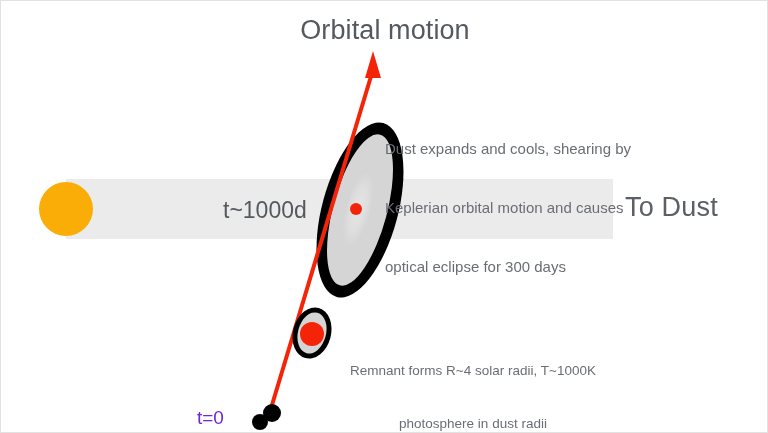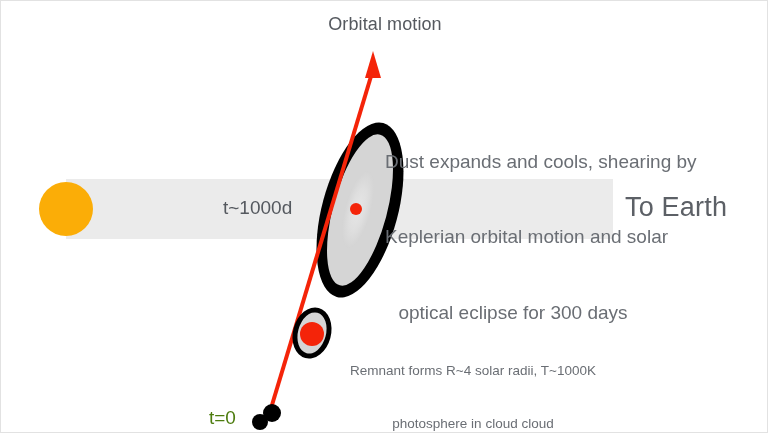--- a/index.html
+++ b/index.html
@@ -31,49 +31,48 @@
     position: absolute;
     color: #5c6066;
     white-space: pre;
     line-height: 1.32;
   }
   #title-orbital-motion {
     left: 0;
     top: 12px;
     width: 768px;
     text-align: center;
-    font-size: 18px;
+    font-size: 27px;
     color: #55595f;
     letter-spacing: 0.1px;
   }
   #to-earth-label {
     left: 624px;
     top: 189px;
     font-size: 27px;
     color: #5c6066;
     letter-spacing: 0.2px;
   }
   #t1000d-label {
     left: 222px;
     top: 194px;
-    font-size: 19px;
+    font-size: 23px;
     color: #55595f;
   }
   #t0-label {
-    left: 208px;
+    left: 196px;
     top: 404px;
     font-size: 19px;
-    color: #4d7c0f;
+    color: #6d28d9;
   }
   #dust-annotation {
     left: 384px;
     top: 98px;
     width: 256px;
-    text-align: center;
-    font-size: 19px;
+    font-size: 15px;
     color: #6a6e74;
   }
   #remnant-annotation {
     left: 336px;
     top: 325px;
     width: 272px;
     text-align: center;
     font-size: 13.5px;
     color: #6a6e74;
   }
@@ -119,34 +118,34 @@
       <ellipse cx="0" cy="0" rx="14" ry="21" fill="#d5d5d5"></ellipse>
     </g>
     <circle cx="311" cy="333" r="12" fill="#f42409"></circle>
 
     <circle cx="271" cy="412" r="9" fill="#000000"></circle>
     <circle cx="259" cy="421" r="8" fill="#000000"></circle>
   </svg>
 
   <div class="txt" id="title-orbital-motion">Orbital motion</div>
 
-  <div class="txt" id="to-earth-label">To Earth</div>
+  <div class="txt" id="to-earth-label">To Dust</div>
 
   <div class="txt" id="t1000d-label">t~1000d</div>
 
   <div class="txt" id="t0-label">t=0</div>
 
   <div class="txt" id="dust-annotation">
     <span class="ann-line">Dust expands and cools, shearing by</span>
-    <span class="ann-line">Keplerian orbital motion and solar</span>
+    <span class="ann-line">Keplerian orbital motion and causes</span>
     <span class="ann-line">optical eclipse for 300 days</span>
   </div>
 
   <div class="txt" id="remnant-annotation">
     <span class="ann-line">Remnant forms R~4 solar radii, T~1000K</span>
-    <span class="ann-line">photosphere in cloud cloud</span>
+    <span class="ann-line">photosphere in dust radii</span>
   </div>
 
   <div class="txt" id="collision-annotation">
     
   </div>
 
 </div>
 
 </body></html>

